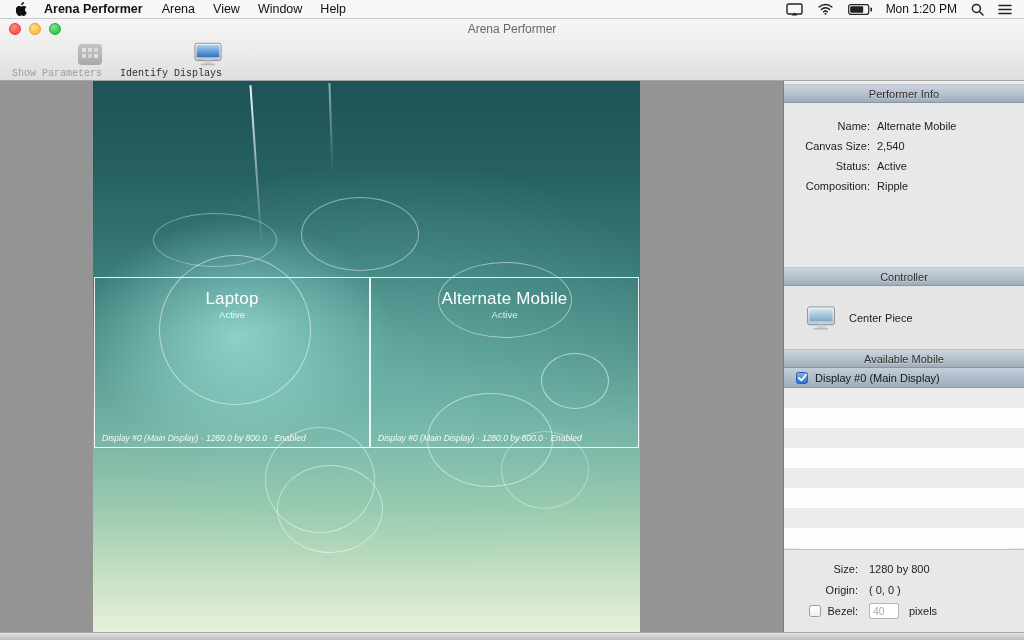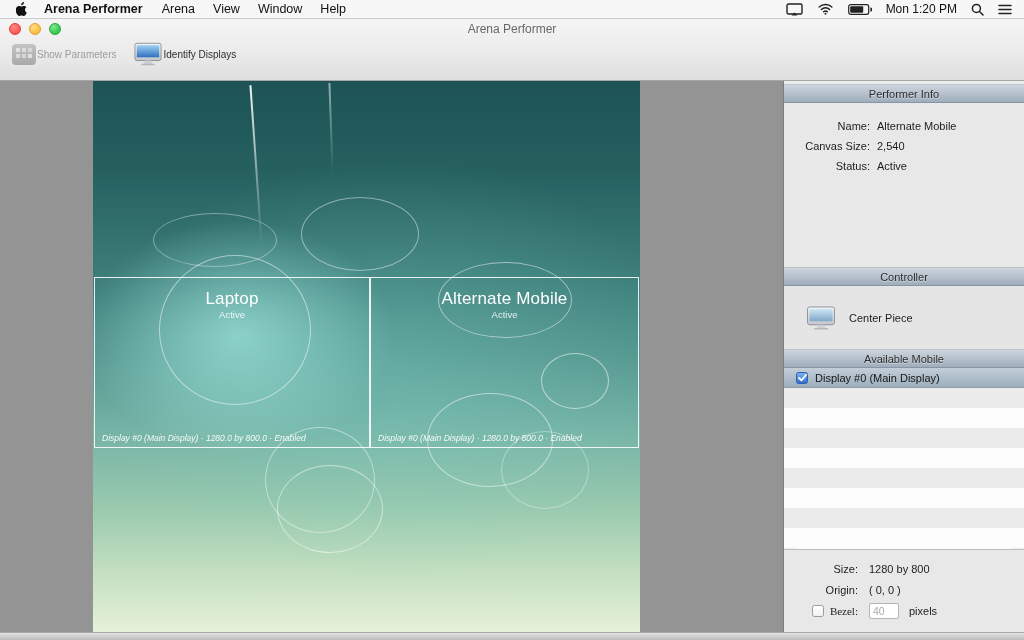--- a/index.html
+++ b/index.html
@@ -22,22 +22,22 @@
   .win-header { height:62px; background:linear-gradient(180deg,#f5f5f5 0%,#ebebeb 55%,#dedede 100%);
     border-bottom:1px solid #a6a6a6; position:relative; }
   .traffic { position:absolute; top:4px; left:9px; display:flex; gap:8px; }
   .tl { width:12px; height:12px; border-radius:50%; }
   .tl.red   { background:radial-gradient(circle at 35% 30%, #ff8a84, #fc5753 70%); border:1px solid #df3b38; }
   .tl.yellow{ background:radial-gradient(circle at 35% 30%, #ffe083, #fdbc40 70%); border:1px solid #de9f34; }
   .tl.green { background:radial-gradient(circle at 35% 30%, #7fe792, #33c748 70%); border:1px solid #27aa35; }
   .win-title { position:absolute; top:3px; left:0; right:0; text-align:center;
     font-size:12px; color:#686868; }
   .toolbar { position:absolute; top:20px; left:6px; display:flex; gap:6px; }
-  .tb-item { display:flex; flex-direction:row; align-items:center; gap:1px;
-    padding:2px 6px; border-radius:4px; }
+  .tb-item { display:flex; flex-direction:column; align-items:flex-end; gap:1px;
+    padding:2px 6px; border-radius:4px;font-family:Liberation Mono, monospace; }
   .tb-item .tb-icon { height:26px; display:flex; align-items:center; justify-content:center; }
   .tb-label { font-size:10px; color:#2e2e2e; }
   .tb-item.disabled .tb-label { color:#9d9d9d; }
   .tb-item.disabled .tb-icon { opacity:.5; filter:grayscale(1); }
   .params-glyph { width:24px; height:21px; border-radius:4px;
     background:linear-gradient(#9a9a9a,#6f6f6f); position:relative; }
   .params-glyph::after { content:""; position:absolute; inset:4px;
     background:
       linear-gradient(#d9d9d9,#d9d9d9) 0 0/4px 4px no-repeat,
       linear-gradient(#cfcfcf,#cfcfcf) 6px 0/4px 4px no-repeat,
@@ -89,21 +89,21 @@
   .stripe { height:20px; }
   .stripe:nth-child(odd) { background:#fdfdfd; }
   .stripe:nth-child(even) { background:#ebebeb; }
   .checkbox { width:12px; height:12px; border-radius:2.5px; flex:0 0 auto;
     background:linear-gradient(#7cb0ec,#2f6fd0); border:1px solid #2a5fb4;
     display:flex; align-items:center; justify-content:center; }
   .checkbox.empty { background:linear-gradient(#ffffff,#f0f0f0); border:1px solid #9c9c9c; }
   .side-footer { flex:1; background:#e8e8e8; border-top:1px solid #c0c0c0; padding-top:8px; }
   .f-row { display:flex; height:21px; align-items:center; }
   .f-label { width:74px; text-align:right; margin-right:11px; }
-  .bezel-lbl { display:flex; align-items:flex-end; justify-content:flex-end; gap:6px;font-family:Liberation Serif, serif; }
+  .bezel-lbl { display:flex; align-items:flex-end; justify-content:flex-end; gap:6px; }
   .bezel-input { width:30px; height:16px; border:1px solid #b5b5b5; border-radius:2px;
     background:#fff; color:#ababab; font-size:10.5px; text-align:left; padding:0 3px;
     font-family:"Liberation Sans","DejaVu Sans",sans-serif; }
   .f-unit { margin-left:10px; }
 
   
   .bottom-strip { height:8px; background:linear-gradient(#e3e3e3,#bcbcbc); border-top:1px solid #a9a9a9; }
 </style>
 </head>
 <body>
@@ -230,20 +230,24 @@
         <span class="i-value">Alternate Mobile</span>
       </div>
       <div class="info-row">
         <span class="i-label">Canvas Size:</span>
         <span class="i-value">2,540</span>
       </div>
       <div class="info-row">
         <span class="i-label">Status:</span>
         <span class="i-value">Active</span>
       </div>
+      <div class="info-row">
+        <span class="i-label">Composition:</span>
+        <span class="i-value">Ripple</span>
+      </div>
     </div>
 
     <div class="sec-header">Controller</div>
     <div class="ctrl-block">
       <svg width="30" height="24" viewBox="0 0 30 25">
         <defs>
           <linearGradient id="scr2" x1="0" y1="0" x2="0" y2="1">
             <stop offset="0" stop-color="#cfe6f2"></stop>
               <stop offset="1" stop-color="#7fa8c8"></stop>
           </linearGradient>

